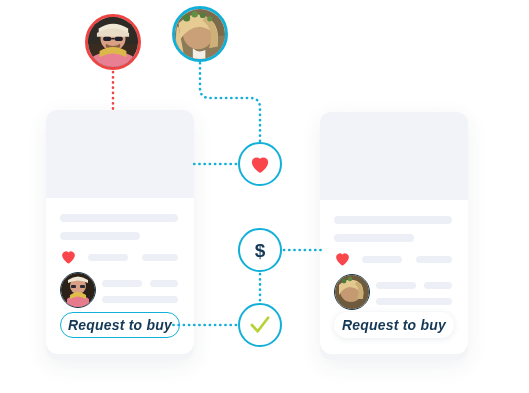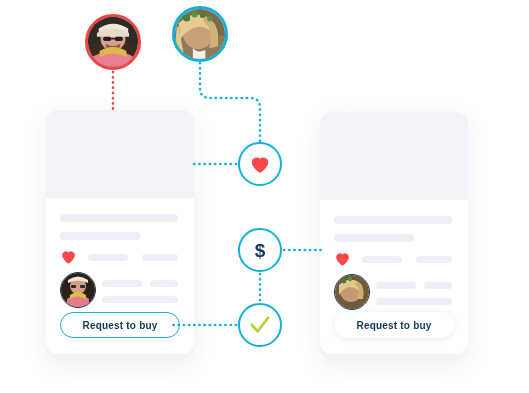--- a/index.html
+++ b/index.html
@@ -83,28 +83,29 @@
 
   .buy-btn {
     position: absolute;
     left: 14px;
     bottom: 16px;
     width: 120px;
     height: 26px;
     border-radius: 14px;
     background: #ffffff;
     color: #143855;
-    font-size: 10px;
+    font-size: 14px;
     font-weight: bold;
     letter-spacing: 0.2px;
     display: flex;
     align-items: center;
     justify-content: center;
     box-sizing: border-box;
     border: 1.6px solid transparent;
+    font-style: italic;
   }
   .buy-btn.highlight {
     border-color: #12b0d8;
     box-shadow: none;
   }
   .buy-btn.plain {
     box-shadow: 0 1px 6px rgba(40, 60, 90, 0.10);
   }
 
   

